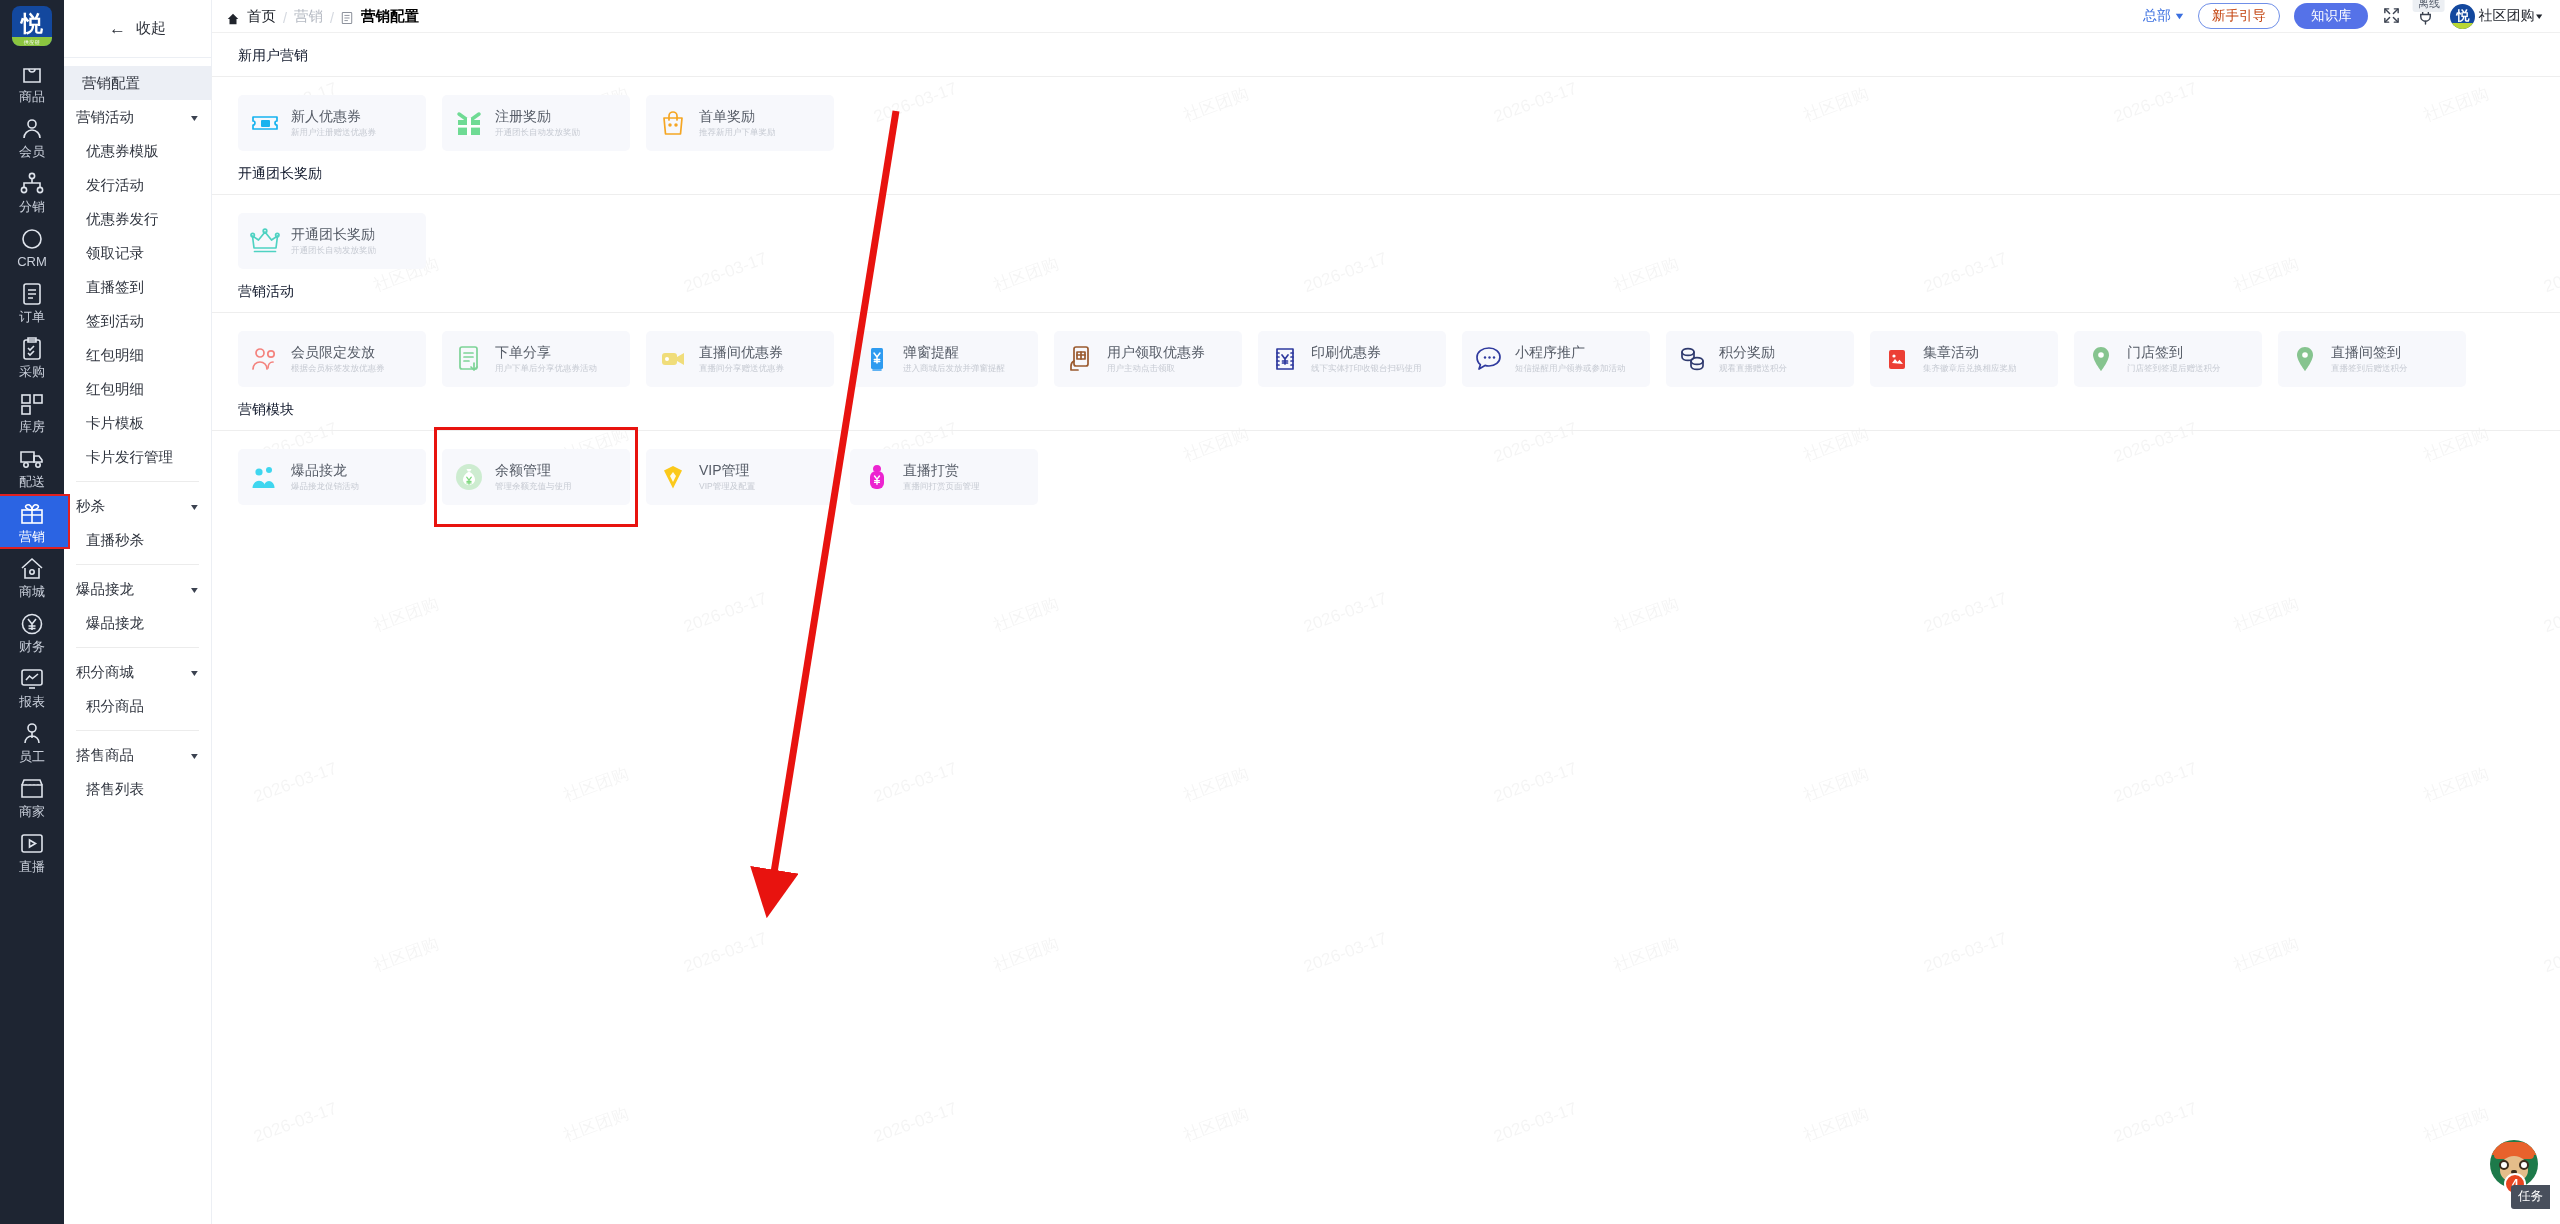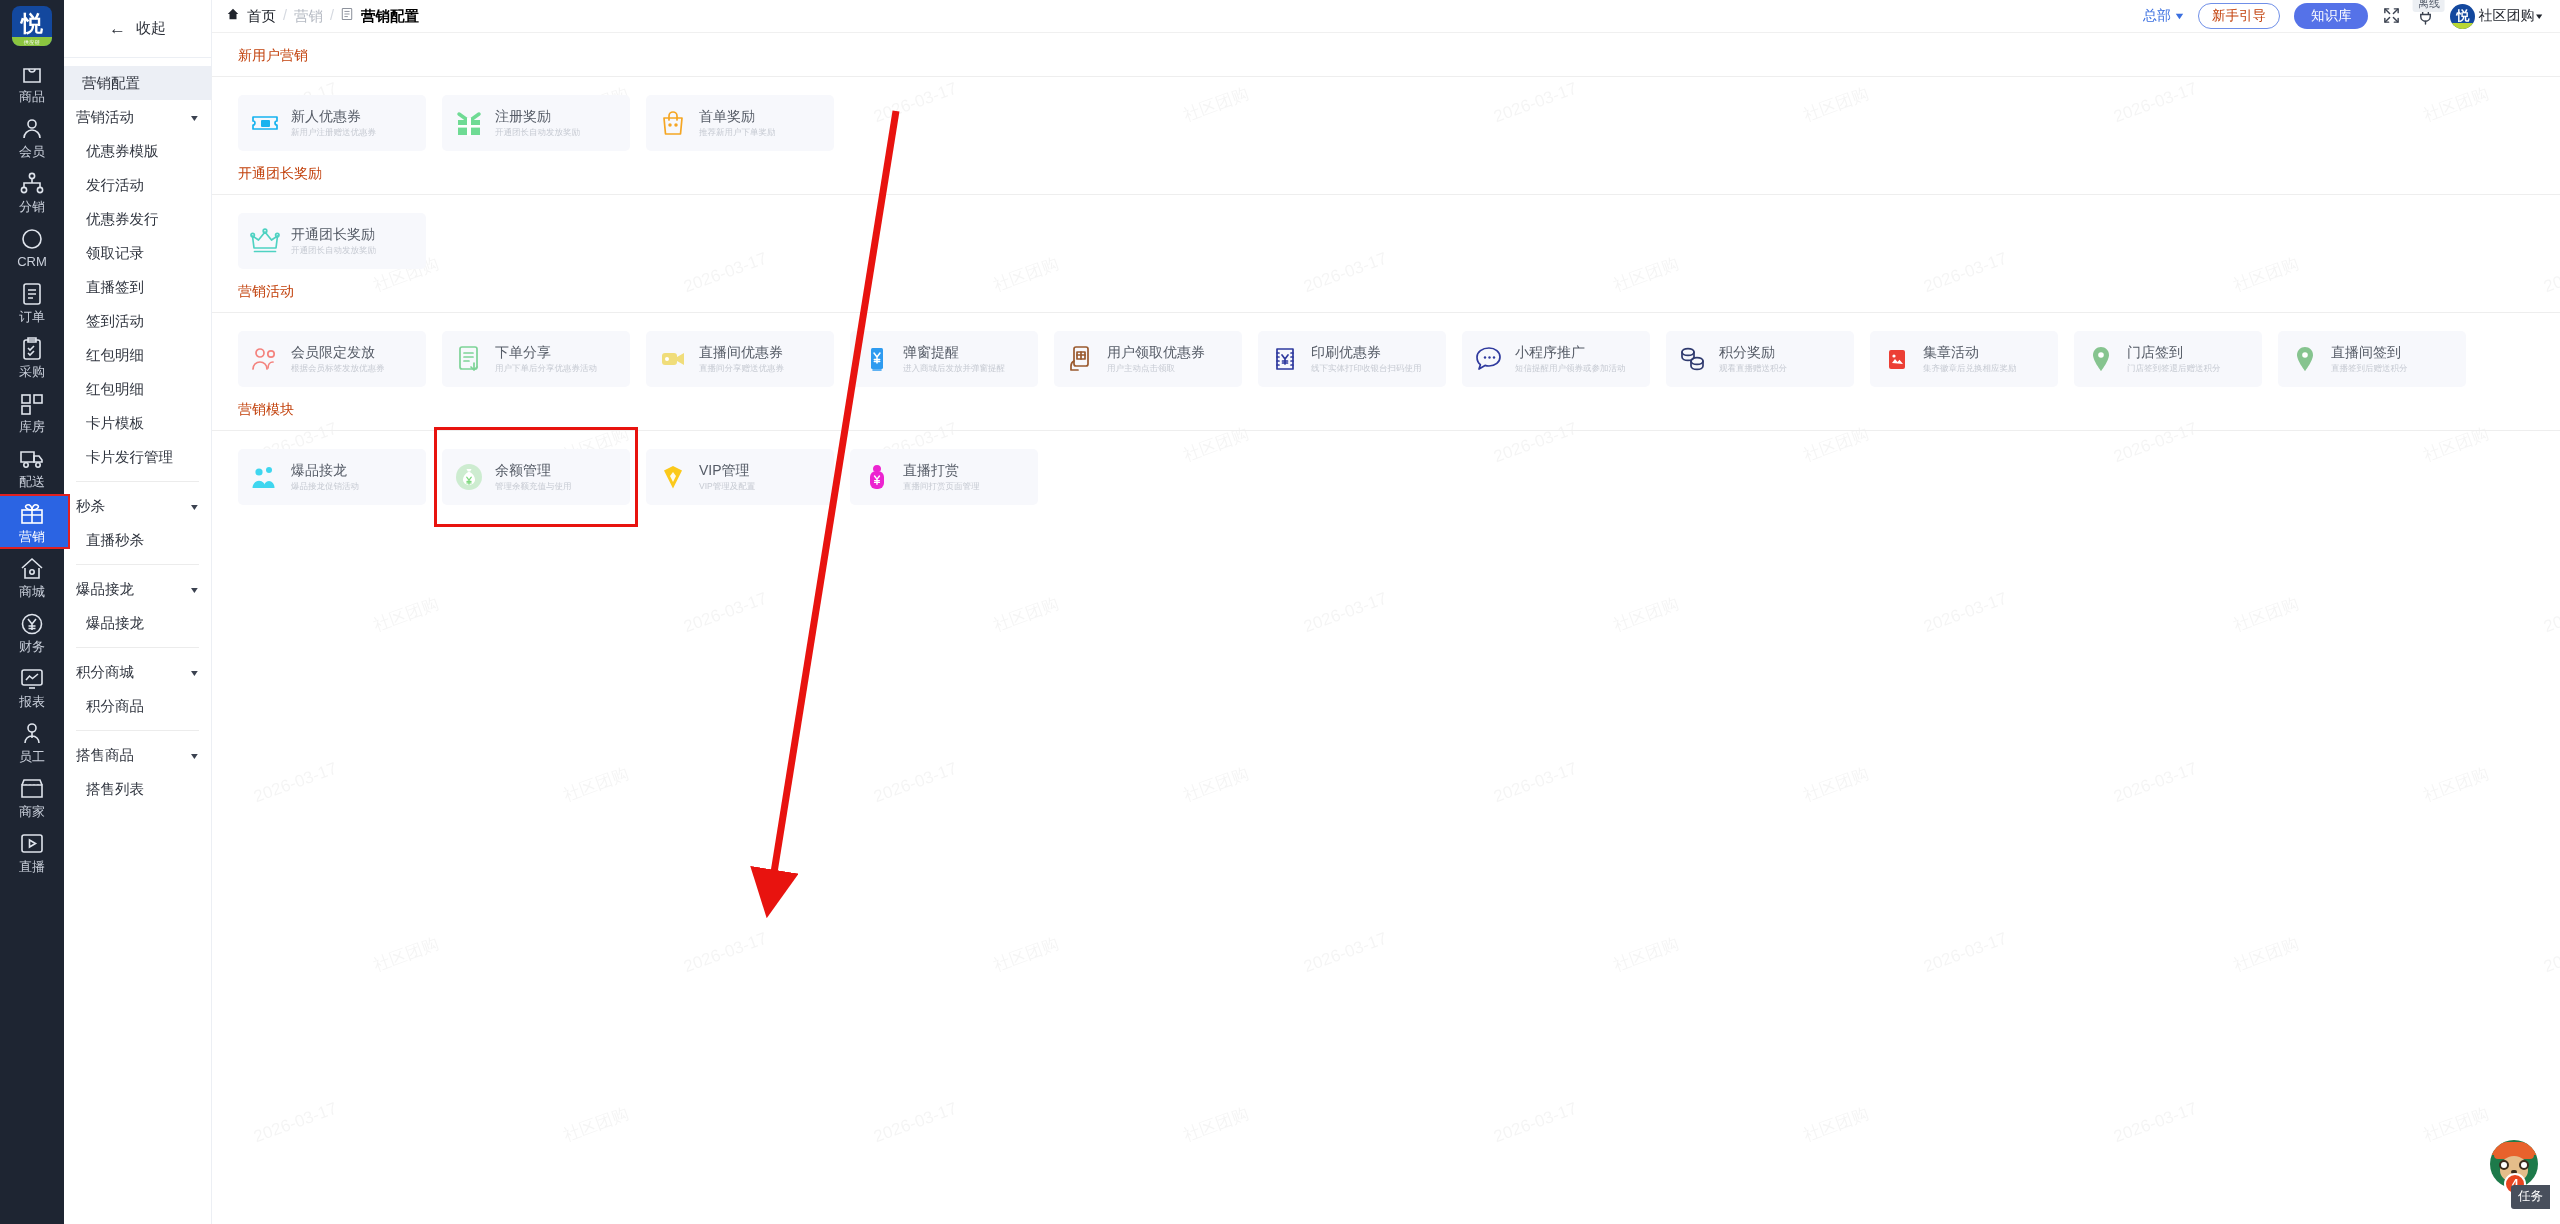--- a/index.html
+++ b/index.html
@@ -66,21 +66,21 @@
   .sb-chev { font-size: 10px; color: #3b4250; transform: scaleX(1.35); }
   .sb-sep { height: 1px; background: #ececec; margin: 7px 12px; }
 
   
   .main { flex: 1; display: flex; flex-direction: column; min-width: 0; position: relative; }
 
   .topbar {
     height: 33px; background: #fff; display: flex; align-items: center;
     padding: 0 18px 0 14px; border-bottom: 1px solid #f0f0f0; flex: 0 0 33px;
   }
-  .crumbs { display: flex; align-items: flex-start; gap: 7px; font-size: 14.5px; }
+  .crumbs { display: flex; align-items: flex-end; gap: 7px; font-size: 14.5px; }
   .crumbs .home-ico { width: 14px; height: 14px; display: inline-block; }
   .crumbs .c-link { color: #20242c; cursor: pointer; }
   .crumbs .c-muted { color: #b4b9c2; }
   .crumbs .c-sep { color: #d5d9e0; }
   .crumbs .c-cur { color: #000; font-weight: 700; }
   .crumbs .doc-ico { width: 13px; height: 15px; display: inline-block; }
 
   .top-right { margin-left: auto; display: flex; align-items: center; gap: 14px; }
   .hq { color: #3a6fe0; font-size: 14px; cursor: pointer; display: flex; align-items: center; gap: 4px;}
   .hq .cv { font-size: 9px; transform: scaleX(1.4); }
@@ -108,21 +108,21 @@
     overflow: hidden; position: relative; font-weight: 700;
   }
   .user .ava .gstrip { position: absolute; bottom: 0; left: 0; right: 0; height: 6px; background: #b9d633;}
   .user .uname { font-size: 14px; color: #20242c; }
   .user .ucv { font-size: 9px; color: #20242c; transform: scaleX(1.4);}
 
   .content { flex: 1; overflow: hidden; background: #fff; position: relative; }
 
   .section { }
   .sec-title {
-    font-size: 14px; color: #c2410c; padding: 14px 0 11px 26px;
+    font-size: 14px; color: #0f172a; padding: 14px 0 11px 26px;
   }
   .sec-rule { height: 1px; background: #eeeeee; margin: 0 0 0 0; }
   .cards { display: flex; flex-wrap: wrap; gap: 16px; padding: 18px 0 0 26px; }
   .card {
     width: 188px; height: 56px; background: #f7f8fc; border-radius: 5px;
     display: flex; align-items: center; gap: 11px; padding: 0 12px;
     cursor: pointer; position: relative;
   }
   .card .ico { width: 30px; height: 30px; flex: 0 0 30px; }
   .card .txt { display: flex; flex-direction: column; gap: 3px; min-width: 0; }

